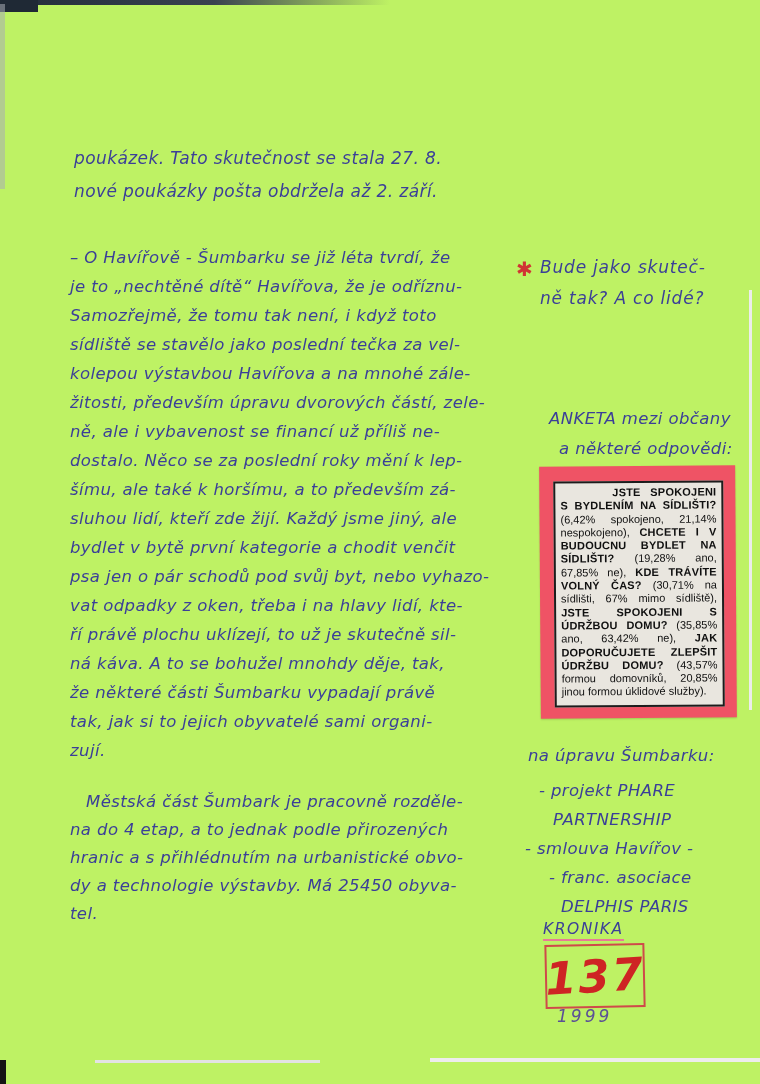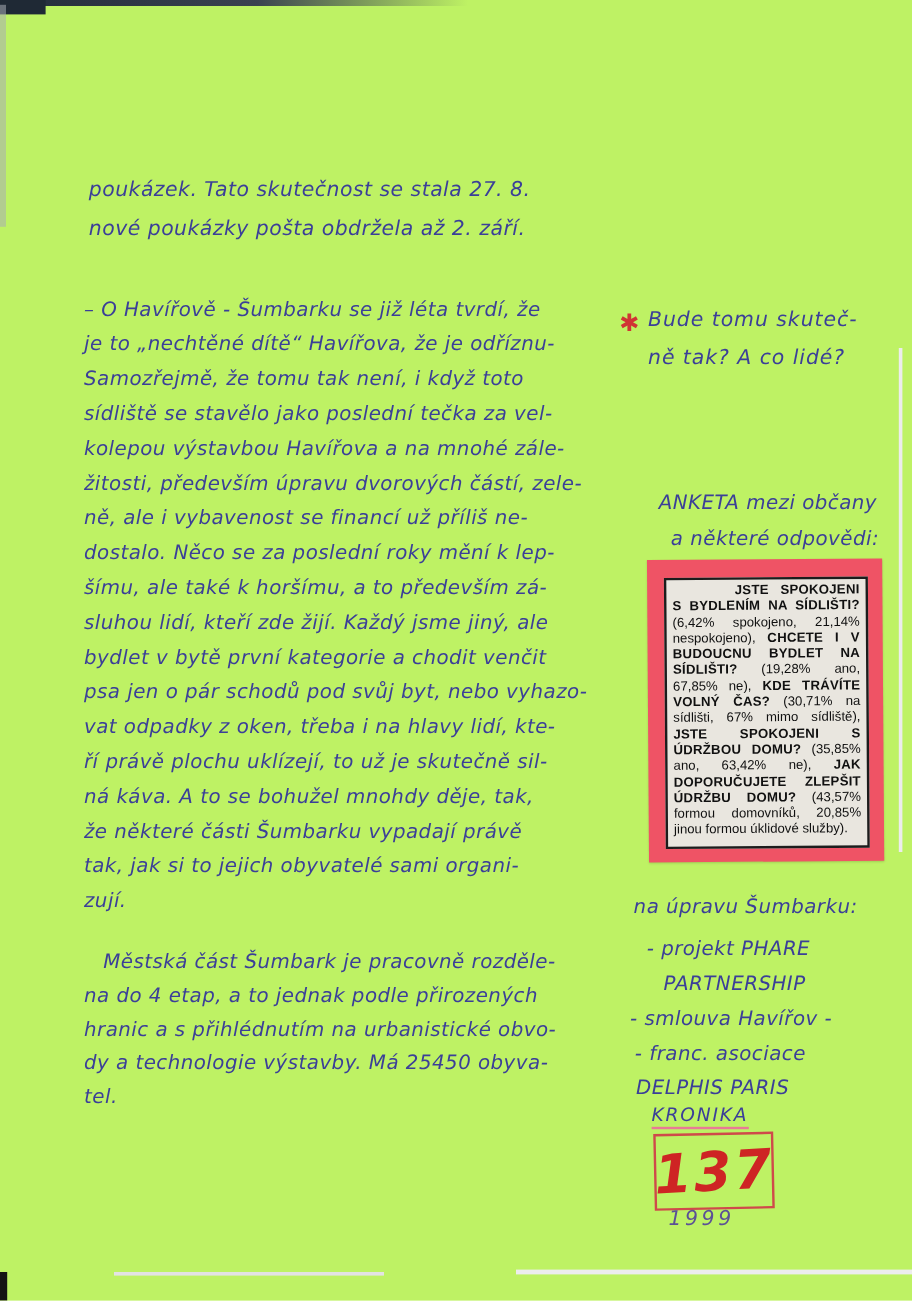--- a/index.html
+++ b/index.html
@@ -41,22 +41,22 @@
     font-family:"Liberation Sans", sans-serif; font-size:11px; line-height:13.3px;
     color:#101010; text-align:justify; text-indent:52px;}
   #clipping-inner b{font-weight:bold; letter-spacing:.2px;}
 
   
   #notes-title{position:absolute; left:528px; top:746px; font-size:16.5px;}
   #notes{position:absolute; left:525px; top:776px; font-size:16.5px; line-height:29px;}
   #notes > div:nth-child(1){margin-left:14px;}
   #notes > div:nth-child(2){margin-left:28px;}
   #notes > div:nth-child(3){margin-left:0;}
-  #notes > div:nth-child(4){margin-left:4px;}
-  #notes > div:nth-child(5){margin-left:5px;font-style:italic;}
+  #notes > div:nth-child(4){margin-left:24px;}
+  #notes > div:nth-child(5){margin-left:36px;font-style:italic;}
 
   #kronika{position:absolute; left:543px; top:920px; font-size:15.5px; letter-spacing:1.5px;
     border-bottom:2px solid #e87a96; padding-bottom:1px;}
 
   
   #stamp-box{position:absolute; left:545px; top:944px; width:96px; height:60px;
     border:2px solid #cf4a4a; transform:rotate(-1.2deg);
     display:flex; align-items:center; justify-content:center;}
   #page-number{font-size:45px; font-weight:bold; font-style:italic; color:#ce2424;
     letter-spacing:2px; transform:rotate(-2deg);}
@@ -102,21 +102,21 @@
   <div id="para3" class="hand lines">
       <div>Městská část Šumbark je pracovně rozděle-</div>
       <div>na do 4 etap, a to jednak podle přirozených</div>
       <div>hranic a s přihlédnutím na urbanistické obvo-</div>
       <div>dy a technologie výstavby. Má 25450 obyva-</div>
       <div>tel.</div>
     </div>
 
   <div id="asterisk">✱</div>
   <div id="headline" class="hand lines">
-      <div>Bude tomu skuteč-</div>
+      <div>Bude jako skuteč-</div>
       <div>ně tak? A co lidé?</div>
     </div>
   <div id="anketa" class="hand lines">
       <div>ANKETA mezi občany</div>
       <div>a některé odpovědi:</div>
     </div>
 
   <div id="clipping">
     <div id="clipping-inner"><b>JSTE SPOKOJENI S BYDLENÍM NA SÍDLIŠTI?</b><span> (6,42% spokojeno, 21,14% nespokojeno), </span><b>CHCETE I V BUDOUCNU BYDLET NA SÍDLIŠTI?</b><span> (19,28% ano, 67,85% ne), </span><b>KDE TRÁVÍTE VOLNÝ ČAS?</b><span> (30,71% na sídlišti, 67% mimo sídliště), </span><b>JSTE SPOKOJENI S ÚDRŽBOU DOMU?</b><span> (35,85% ano, 63,42% ne), </span><b>JAK DOPORUČUJETE ZLEPŠIT ÚDRŽBU DOMU?</b><span> (43,57% formou domovníků, 20,85% jinou formou úklidové služby).</span></div>
   </div>

